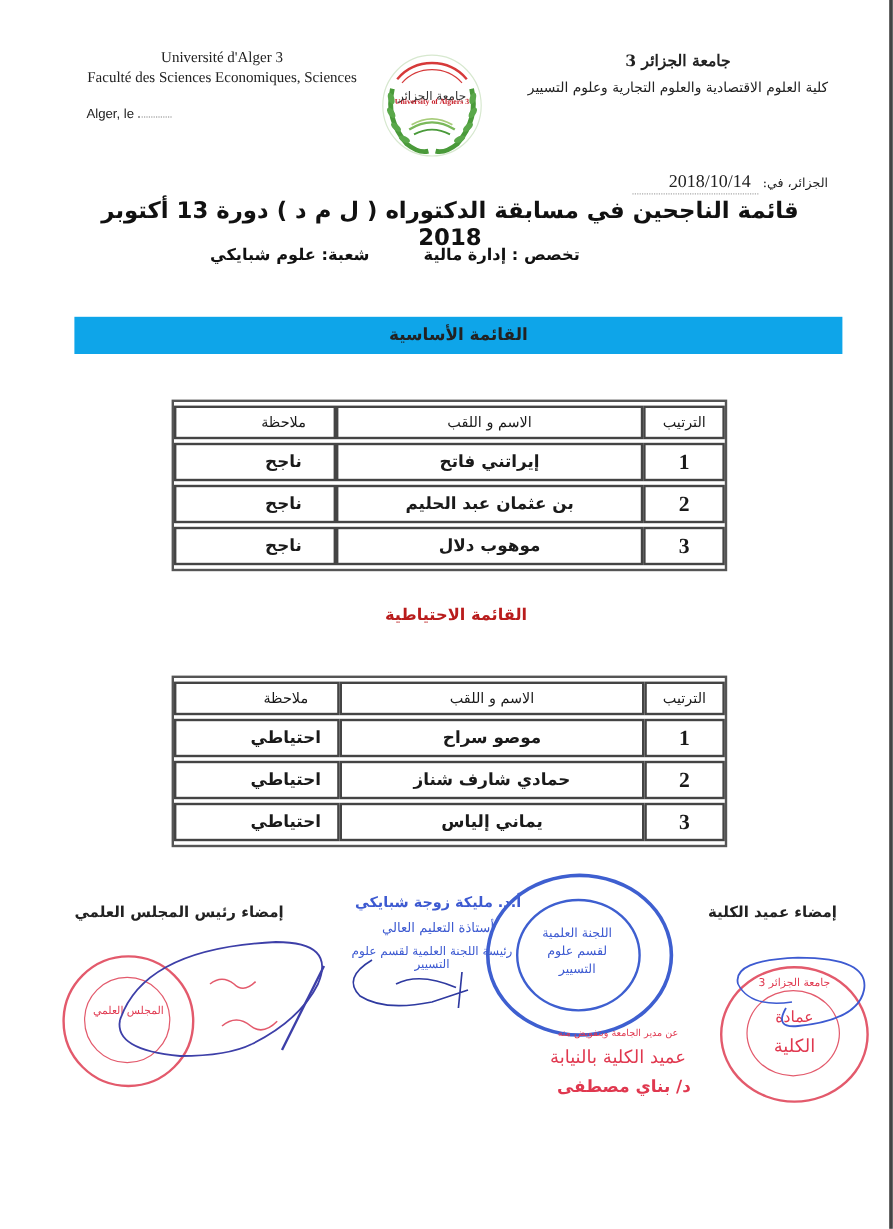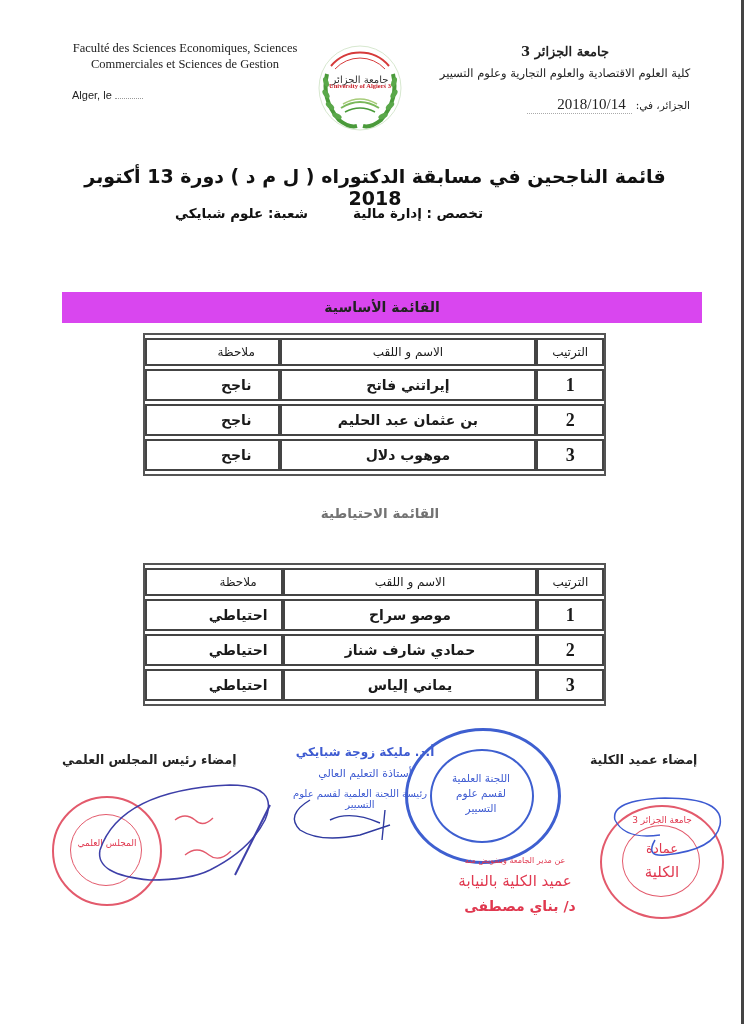--- a/index.html
+++ b/index.html
@@ -7,48 +7,48 @@
     .abs { position:absolute; }
     .right-edge { position:absolute; right:0; top:0; width:3px; height:1024px; background:#444; }
     .hdr-fr { left:60px; top:40px; width:250px; text-align:center; font-family:"Liberation Serif", serif; font-size:12.5px; line-height:16px; color:#222; }
     .alger-le { left:72px; top:89px; font-family:"Liberation Sans", sans-serif; font-size:11px; color:#222; }
     .alger-le .dots { display:inline-block; width:28px; border-bottom:1px dotted #999; margin-left:3px; }
     .logo { left:317px; top:44px; width:86px; height:88px; }
     .hdr-ar { left:430px; top:42px; width:270px; text-align:center; direction:rtl; font-family:"DejaVu Serif", serif; color:#222; }
     .hdr-ar .l1 { font-size:13px; font-weight:bold; line-height:20px; }
     .hdr-ar .l2 { font-size:11.5px; line-height:22px; }
     .date-row { left:470px; top:96px; width:220px; direction:rtl; font-family:"DejaVu Serif", serif; font-size:10.5px; color:#222; }
-    .date-row .val { display:inline-block; font-family:"Liberation Serif", serif; font-size:15px; border-bottom:1px dotted #aaa; padding:0 6px 0 30px; margin-right:4px; }
+    .date-row .val { display:inline-block; font-family:"Liberation Serif", serif; font-size:15px; border-bottom:1px dotted #aaa; padding:0 6px 0 30px; margin-right:4px;margin-top:48px; }
     .title { left:80px; top:165px; width:590px; text-align:center; direction:rtl; font-family:"DejaVu Sans", sans-serif; font-weight:bold; font-size:19px; color:#111; }
     .sub { top:205px; direction:rtl; font-weight:bold; font-size:13.5px; color:#111; }
-    .pink { left:62px; top:264px; width:640px; height:31px; background:#d946ef; text-align:center; direction:rtl; font-weight:bold; font-size:14px; line-height:31px; color:#222;margin-top:28px; }
+    .pink { left:62px; top:264px; width:640px; height:31px; background:#0ea5e9; text-align:center; direction:rtl; font-weight:bold; font-size:14px; line-height:31px; color:#222; }
     .tbl { position:absolute; left:143px; width:463px; direction:rtl; border-collapse:separate; border-spacing:0 3px; background:#fff; border:2px solid #555; }
     .tbl td { border:2px solid #444; text-align:center; height:28px; padding:0; }
     .tbl td.rank { width:70px; font-family:"Liberation Serif", serif; font-size:18px; font-weight:bold; }
     .tbl td.name { width:300px; font-weight:bold; font-size:14px; }
     .tbl td.note { width:93px; font-weight:bold; font-size:14px;padding-left:48px; }
     .tbl tr.head td { font-weight:normal; font-size:12px; height:24px; }
     .tbl tr.head td.rank { font-family:"DejaVu Sans", sans-serif; font-size:12px; font-weight:normal; }
-    .reserve-title { left:200px; top:505px; width:360px; text-align:center; direction:rtl; font-weight:bold; font-size:13.5px; color:#737373; }
+    .reserve-title { left:200px; top:505px; width:360px; text-align:center; direction:rtl; font-weight:bold; font-size:13.5px; color:#b91c1c; }
     .sig-label { top:752px; direction:rtl; font-weight:bold; font-size:12.5px; color:#222; }
     .stamp { position:absolute; border-radius:50%; }
     .stamp-red { border:2px solid #e35a6c; }
     .stamp-blue { border:3px solid #3e5fd0; }
     .ink-blue { color:#3d5ad1; }
     .ink-red { color:#e0384f; }
     .stamp-text { position:absolute; direction:rtl; text-align:center; font-family:"DejaVu Sans", sans-serif; }
   </style>
 </head>
 <body>
 
 <div class="right-edge"></div>
 
 <div class="abs hdr-fr">
+  <div>Université d'Alger  3</div>
   <div>Faculté des Sciences Economiques, Sciences</div>
-  <div>Commerciales et Sciences de Gestion</div>
 </div>
 <div class="abs alger-le">
   <span>Alger, le</span><span class="dots"></span>
 </div>
 
 <div class="abs logo">
   <svg width="86" height="88" viewBox="0 0 86 88">
     <ellipse cx="43" cy="44" rx="41" ry="42" fill="#fff" stroke="#d7e8cf" stroke-width="1"></ellipse>
     <path d="M14,22 A38,38 0 0 1 72,22" fill="none" stroke="#d63a3a" stroke-width="2"></path>
     <path d="M18,25 A34,34 0 0 1 68,25" fill="none" stroke="#d63a3a" stroke-width="1"></path>

